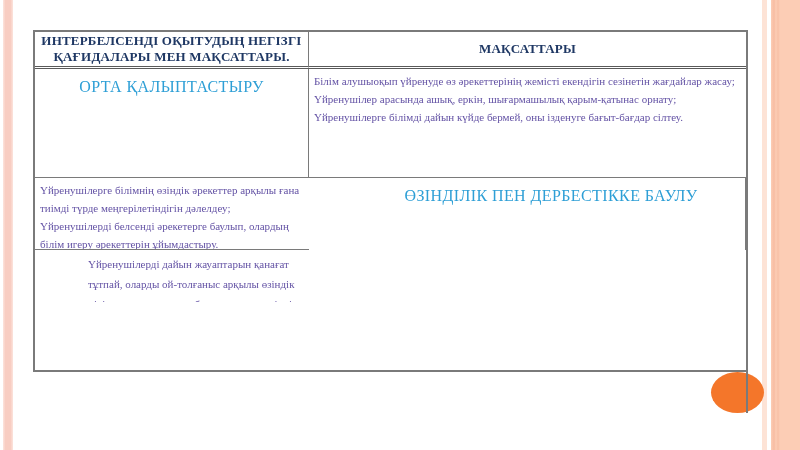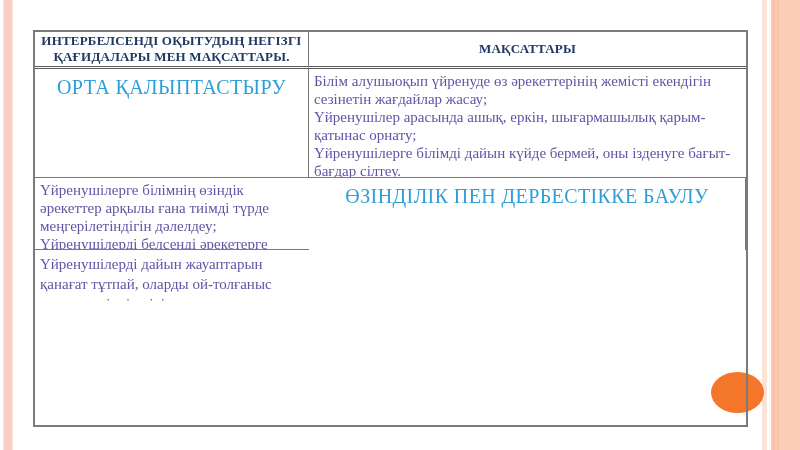--- a/index.html
+++ b/index.html
@@ -21,53 +21,53 @@
       linear-gradient(90deg,
         #ffffff 0px,#ffffff 2px,
         #fde3d6 2px,#fde3d6 7px,
         #ffffff 7px,#ffffff 11px,
         #fccdb5 11px,#f7bca2 14px,
         #fccdb5 16px,#f8c0a6 18px,
         #fccdb5 20px,#fccdb5 40px);
   }
   
   .tbl{
-    position:absolute;left:33px;top:30px;width:715px;height:397px;
+    position:absolute;left:33px;top:30px;width:715px;height:342px;
     box-sizing:border-box;
     border:2px solid #7a7a7a;
     display:grid;
     grid-template-columns:274px 1fr;
     grid-template-rows:37px 109px 72px 52px 1fr;
     background:#ffffff;
   }
   .cell{
     box-sizing:border-box;
     border-right:1px solid #7a7a7a;
     border-bottom:1px solid #7a7a7a;
     overflow:hidden;
   }
   .cell.last-col{border-right:none;}
-  .cell.last-row{border-bottom:none;}
+  .cell.last-row{border-bottom:none;margin-left:48px;}
   .hdr{
     font-weight:bold;color:#1f3864;
     font-size:13px;line-height:16px;letter-spacing:.2px;
     text-align:center;
     display:flex;align-items:center;justify-content:center;
     padding:1px 4px;
     border-bottom:3px double #5a5a5a;
   }
   .label{
     color:#2e9fd6;
-    font-size:20px;line-height:26px;letter-spacing:.4px;
+    font-size:16px;line-height:26px;letter-spacing:.4px;
     text-align:center;
     padding:5px 6px 0 6px;
   }
   .goals{
     color:#6453a5;
-    font-size:15px;line-height:18px;
+    font-size:11px;line-height:18px;
     padding:3px 8px 12px 5px;
     white-space:pre-line;
   }
   .goals.tight{line-height:20px;padding-top:4px;}
   
   .ellipse{
     position:absolute;left:711px;top:372px;width:53px;height:41px;
     background:#f4762a;border-radius:50%;z-index:3;
   }
   .border-overlay{

